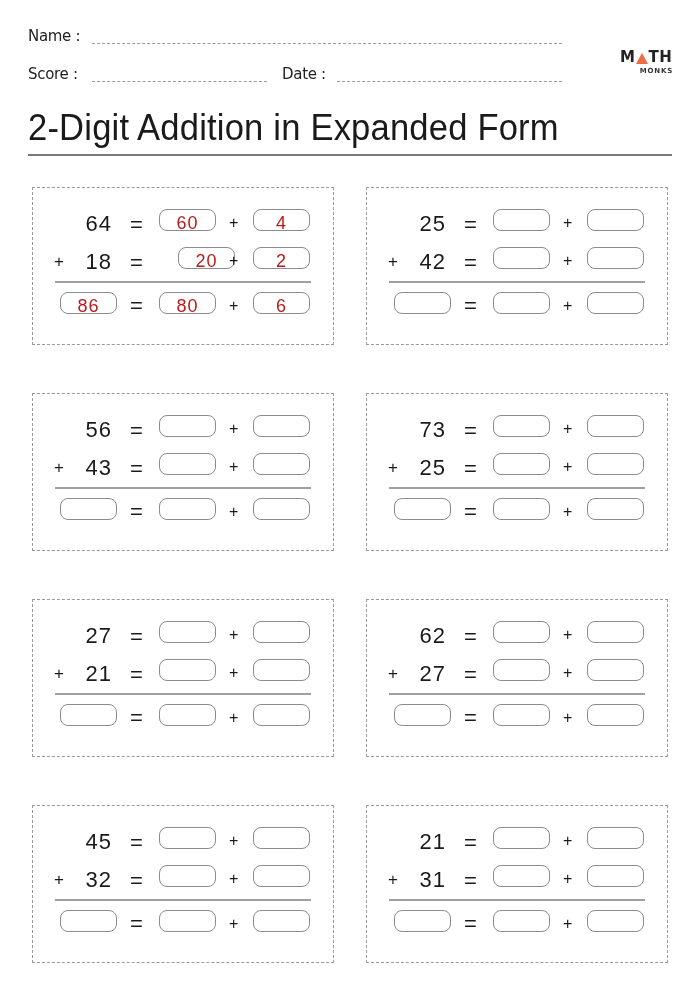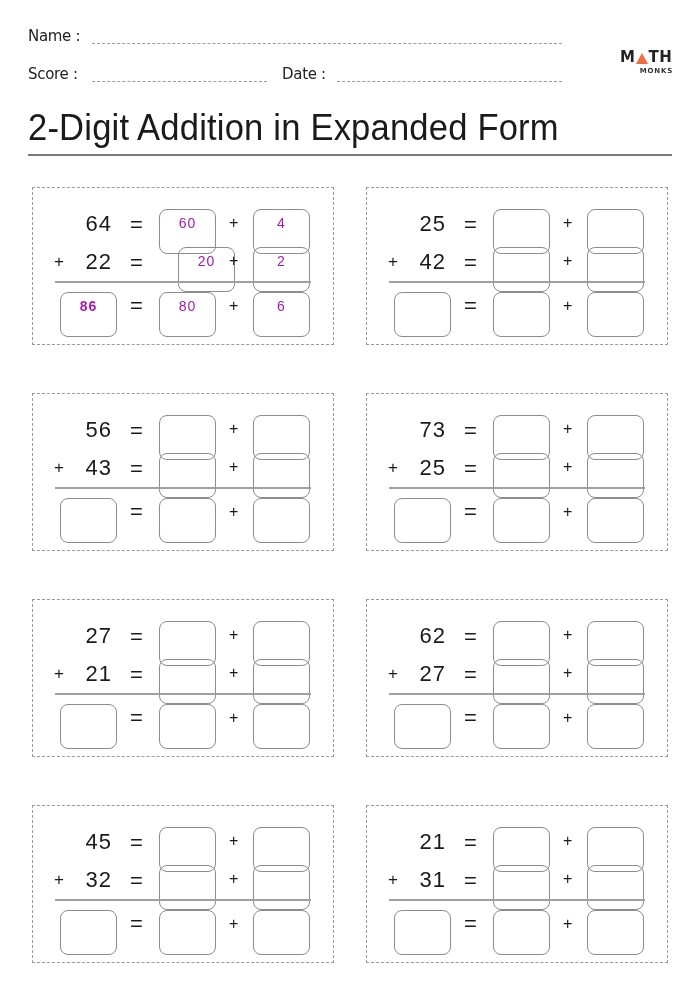--- a/index.html
+++ b/index.html
@@ -15,21 +15,21 @@
   .logo-sub { font-family: "DejaVu Sans", sans-serif; font-weight: bold; font-size: 7px; color: #333; letter-spacing: 0.8px; text-align: right; margin-top: 2px; margin-right: 1px; }
 
   .title { position: absolute; left: 28px; top: 107px; font-family: "Liberation Sans", sans-serif; font-size: 36px; color: #1a1a1a; letter-spacing: 0.2px; white-space: nowrap; transform: scaleX(0.96); transform-origin: left top; }
   .title-rule { position: absolute; left: 28px; top: 154px; width: 644px; height: 2px; background: #7a7a7a; }
 
   .card { position: absolute; width: 302px; height: 158px; border: 1.3px dashed #9a9a9a; }
   .num { position: absolute; font-size: 22px; color: #1a1a1a; text-align: right; width: 60px; letter-spacing: 1px; }
   .plus-sign { position: absolute; font-size: 17px; color: #1a1a1a; }
   .eq { position: absolute; font-size: 22px; color: #1a1a1a; }
   .op { position: absolute; font-size: 16px; color: #1a1a1a; }
-  .box { position: absolute; width: 57px; height: 45px; border: 1.3px solid #8c8c8c; border-radius: 8px; font-size: 14px; color: #a21caf; text-align: center; line-height: 27px; letter-spacing: 1px; }
+  .box { position: absolute; width: 57px; height: 22px; border: 1.3px solid #8c8c8c; border-radius: 8px; font-size: 18px; color: #b91c1c; text-align: center; line-height: 27px; letter-spacing: 1px; }
   .rule { position: absolute; left: 22px; width: 256px; height: 2px; background: #a0a0a0; }
 </style>
 </head>
 <body>
 
 <span class="hdr-label" style="left:28px; top:27px;">Name :</span>
 <div class="dash-line" style="left:92px; top:43px; width:470px;"></div>
 
 <span class="hdr-label" style="left:28px; top:65px;">Score :</span>
 <div class="dash-line" style="left:92px; top:81px; width:175px;"></div>
@@ -51,29 +51,29 @@
 
 <div id="cards">
     <div class="card" style="left: 32px; top: 187px;">
     <span class="num" style="left:19px; top:23px;">64</span>
     <span class="eq" style="left:97px; top:24px;">=</span>
     <div class="box" style="left:126px; top:21px;">60</div>
     <span class="op" style="left:196px; top:26px;">+</span>
     <div class="box" style="left:220px; top:21px;">4</div>
 
     <span class="plus-sign" style="left:21px; top:64px;">+</span>
-    <span class="num" style="left:19px; top:61px;">22</span>
+    <span class="num" style="left:19px; top:61px;">18</span>
     <span class="eq" style="left:97px; top:62px;">=</span>
     <div class="box" style="left:126px; top:59px;margin-left:19px;">20</div>
     <span class="op" style="left:196px; top:64px;">+</span>
     <div class="box" style="left:220px; top:59px;">2</div>
 
     <div class="rule" style="top:93px;"></div>
 
-    <div class="box" style="left:27px; top:104px;font-weight:bold;">86</div>
+    <div class="box" style="left:27px; top:104px;">86</div>
     <span class="eq" style="left:97px; top:105px;">=</span>
     <div class="box" style="left:126px; top:104px;">80</div>
     <span class="op" style="left:196px; top:109px;">+</span>
     <div class="box" style="left:220px; top:104px;">6</div>
   </div>
     <div class="card" style="left: 366px; top: 187px;">
     <span class="num" style="left:19px; top:23px;">25</span>
     <span class="eq" style="left:97px; top:24px;">=</span>
     <div class="box" style="left:126px; top:21px;"></div>
     <span class="op" style="left:196px; top:26px;">+</span>

